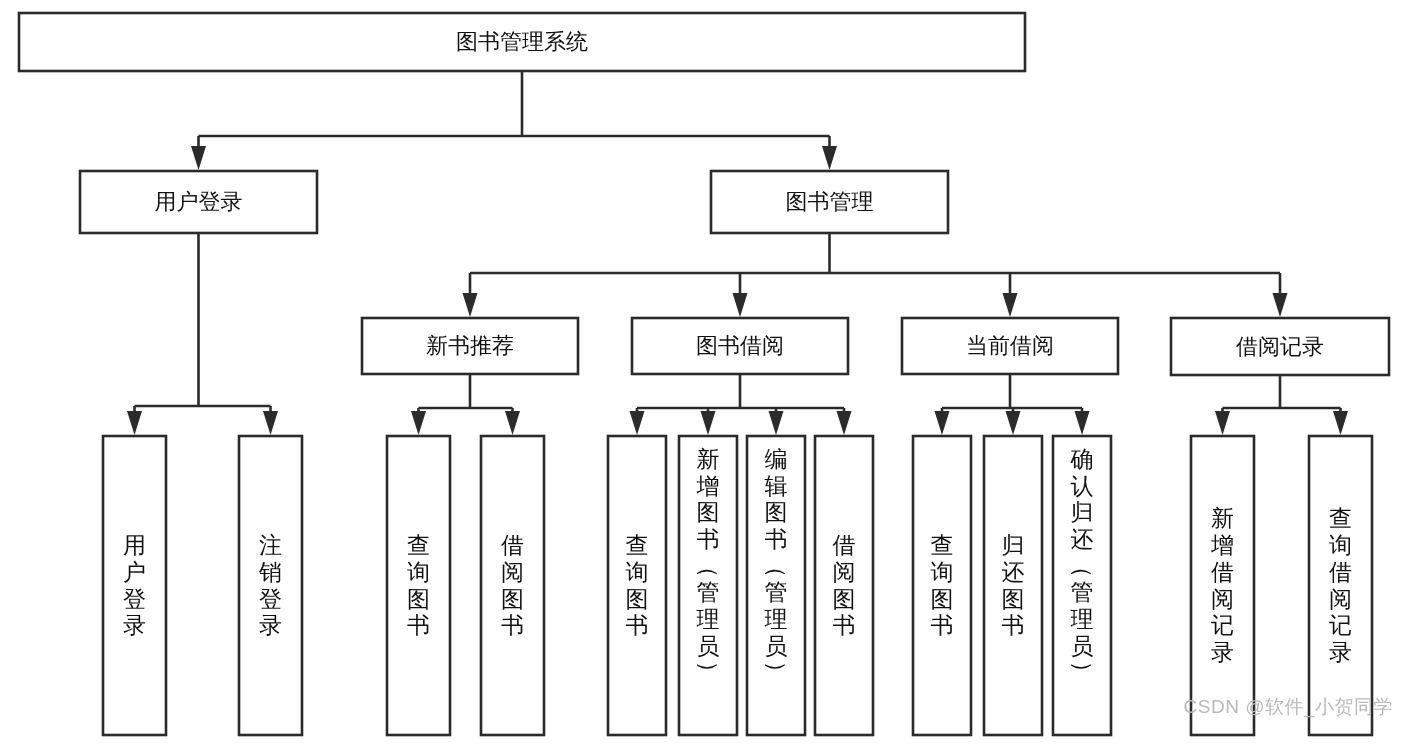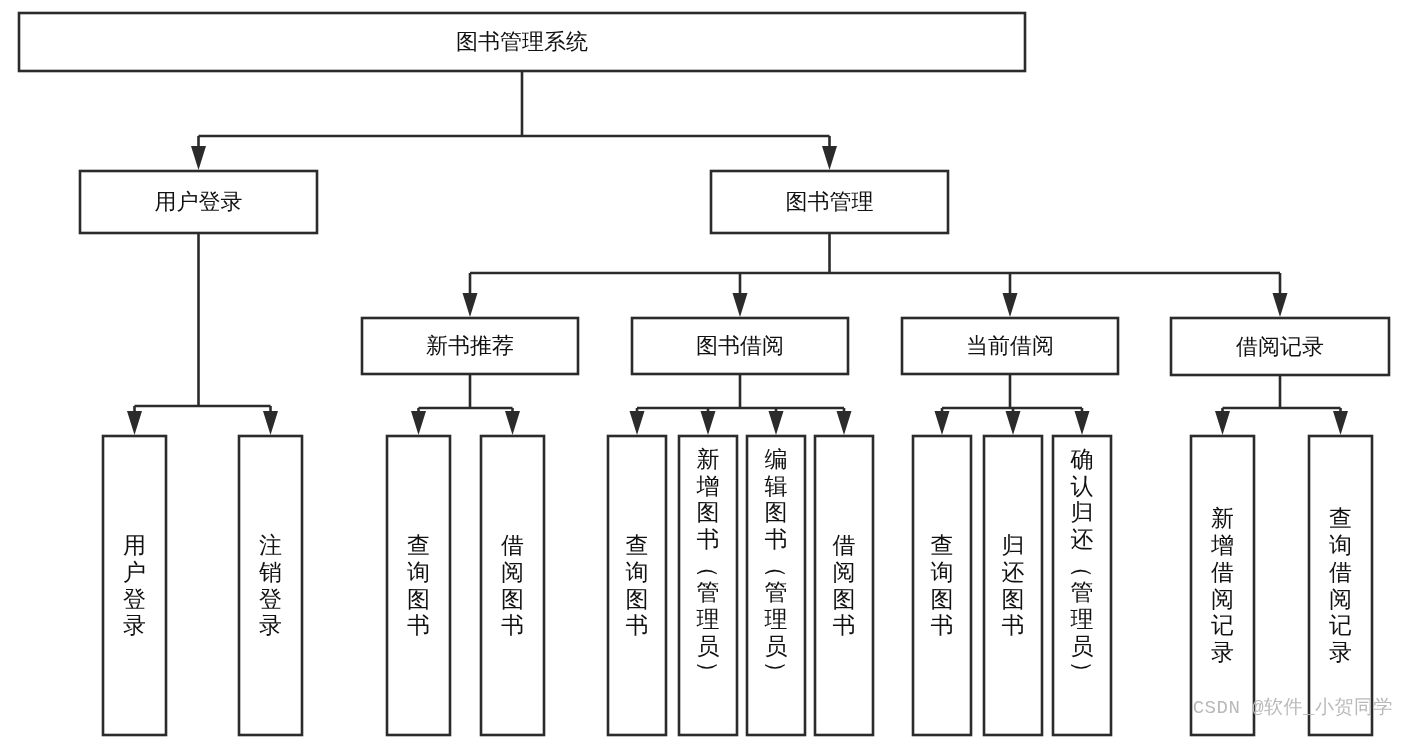--- a/index.html
+++ b/index.html
@@ -67,21 +67,21 @@
     text-align: center;
     display: block;
   }
   .vchar.rot {
     transform: rotate(90deg);
   }
   .watermark {
     position: absolute;
     right: 12px;
     bottom: 6px;
-    font-family: Liberation Mono, monospace;
+    font-family: Liberation Sans, sans-serif;
     font-size: 19px;
     color: #b9b9b9;
     white-space: nowrap;
     letter-spacing: 0.5px;
   }
 </style>
 </head>
 <body>
 
 <div id="diagram-root">

